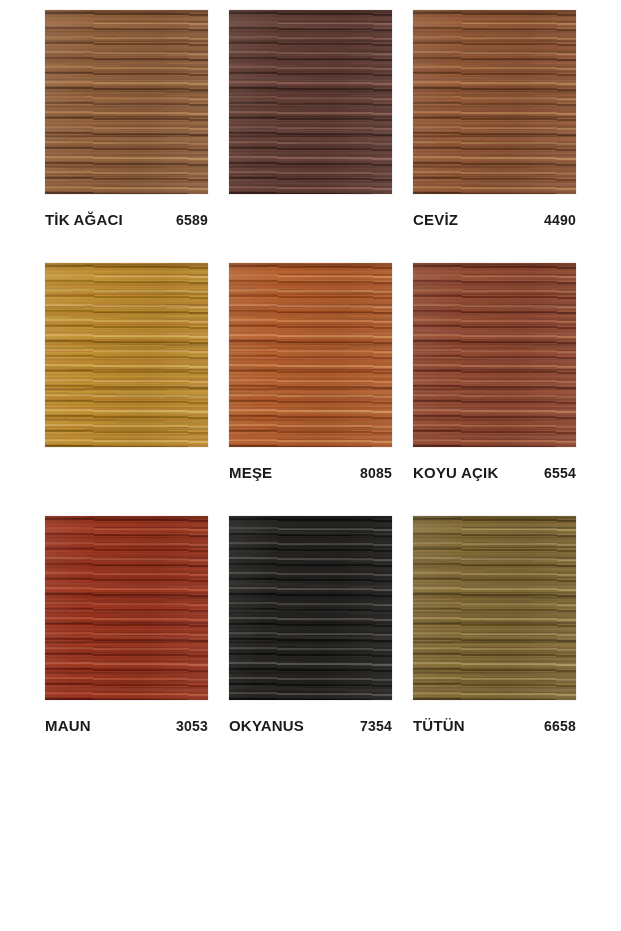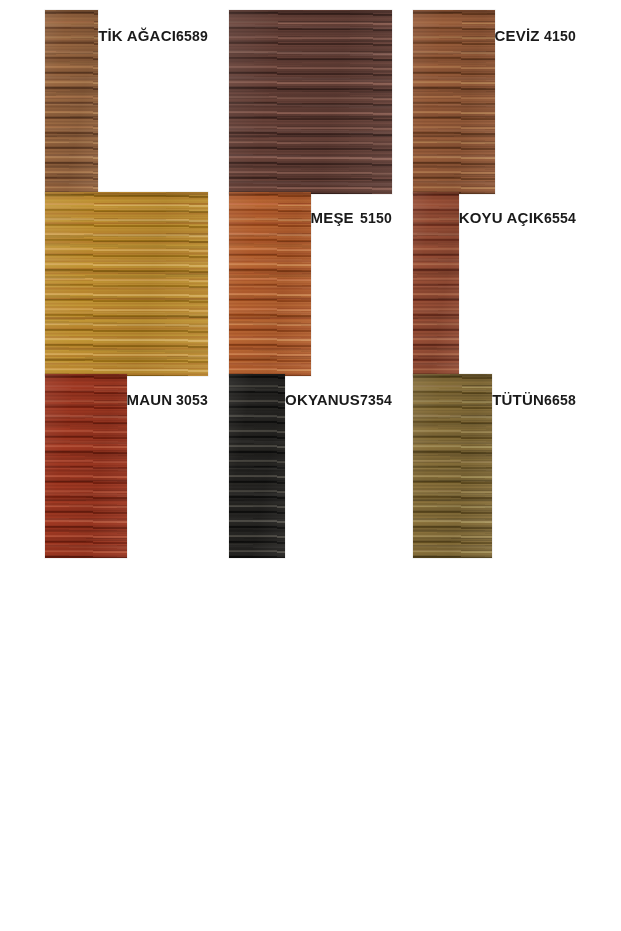--- a/index.html
+++ b/index.html
@@ -30,23 +30,23 @@
     top: 10px;
     width: 531px;
     display: grid;
     grid-template-columns: 163px 163px 163px;
     column-gap: 21px;
     row-gap: 0px;
   }
 
   .cell {
     width: 163px;
-    height: 182px;
+    height: 253px;
     display: flex;
-    flex-direction: row;
+    flex-direction: column;
   }
 
   .swatch {
     width: 163px;
     height: 184px;
     position: relative;
     overflow: hidden;
     background-color: #8a5c3a;
     box-shadow: 0 0 0 0.5px rgba(0,0,0,0.10);
   }
@@ -171,39 +171,39 @@
         </div>
       </div>
       <div class="cell">
         <div class="swatch" style="background-color: rgb(138, 83, 52); background-image: repeating-linear-gradient(0.6deg, rgb(96, 54, 29) 0px, rgb(96, 54, 29) 2px, rgb(138, 83, 52) 2px, rgb(138, 83, 52) 6px, rgb(168, 113, 72) 6px, rgb(168, 113, 72) 8px, rgb(138, 83, 52) 8px, rgb(138, 83, 52) 15px);">
           <div class="grain"></div>
           <div class="grain2"></div>
           <div class="sheen"></div>
         </div>
         <div class="caption">
           <span class="sw-name">CEVİZ</span>
-          <span class="sw-code">4150</span>
+          <span class="sw-code">4490</span>
         </div>
       </div>
       <div class="cell">
         <div class="swatch" style="background-color: rgb(184, 134, 46); background-image: repeating-linear-gradient(0.6deg, rgb(142, 100, 20) 0px, rgb(142, 100, 20) 2px, rgb(184, 134, 46) 2px, rgb(184, 134, 46) 6px, rgb(208, 163, 81) 6px, rgb(208, 163, 81) 8px, rgb(184, 134, 46) 8px, rgb(184, 134, 46) 15px);">
           <div class="grain"></div>
           <div class="grain2"></div>
           <div class="sheen"></div>
         </div>
       </div>
       <div class="cell">
         <div class="swatch" style="background-color: rgb(173, 90, 44); background-image: repeating-linear-gradient(0.6deg, rgb(133, 61, 22) 0px, rgb(133, 61, 22) 2px, rgb(173, 90, 44) 2px, rgb(173, 90, 44) 6px, rgb(200, 122, 73) 6px, rgb(200, 122, 73) 8px, rgb(173, 90, 44) 8px, rgb(173, 90, 44) 15px);">
           <div class="grain"></div>
           <div class="grain2"></div>
           <div class="sheen"></div>
         </div>
         <div class="caption">
           <span class="sw-name">MEŞE</span>
-          <span class="sw-code">5150</span>
+          <span class="sw-code">8085</span>
         </div>
       </div>
       <div class="cell">
         <div class="swatch" style="background-color: rgb(138, 70, 48); background-image: repeating-linear-gradient(0.6deg, rgb(98, 41, 26) 0px, rgb(98, 41, 26) 2px, rgb(138, 70, 48) 2px, rgb(138, 70, 48) 6px, rgb(166, 97, 69) 6px, rgb(166, 97, 69) 8px, rgb(138, 70, 48) 8px, rgb(138, 70, 48) 15px);">
           <div class="grain"></div>
           <div class="grain2"></div>
           <div class="sheen"></div>
         </div>
         <div class="caption">
           <span class="sw-name">KOYU AÇIK</span>

